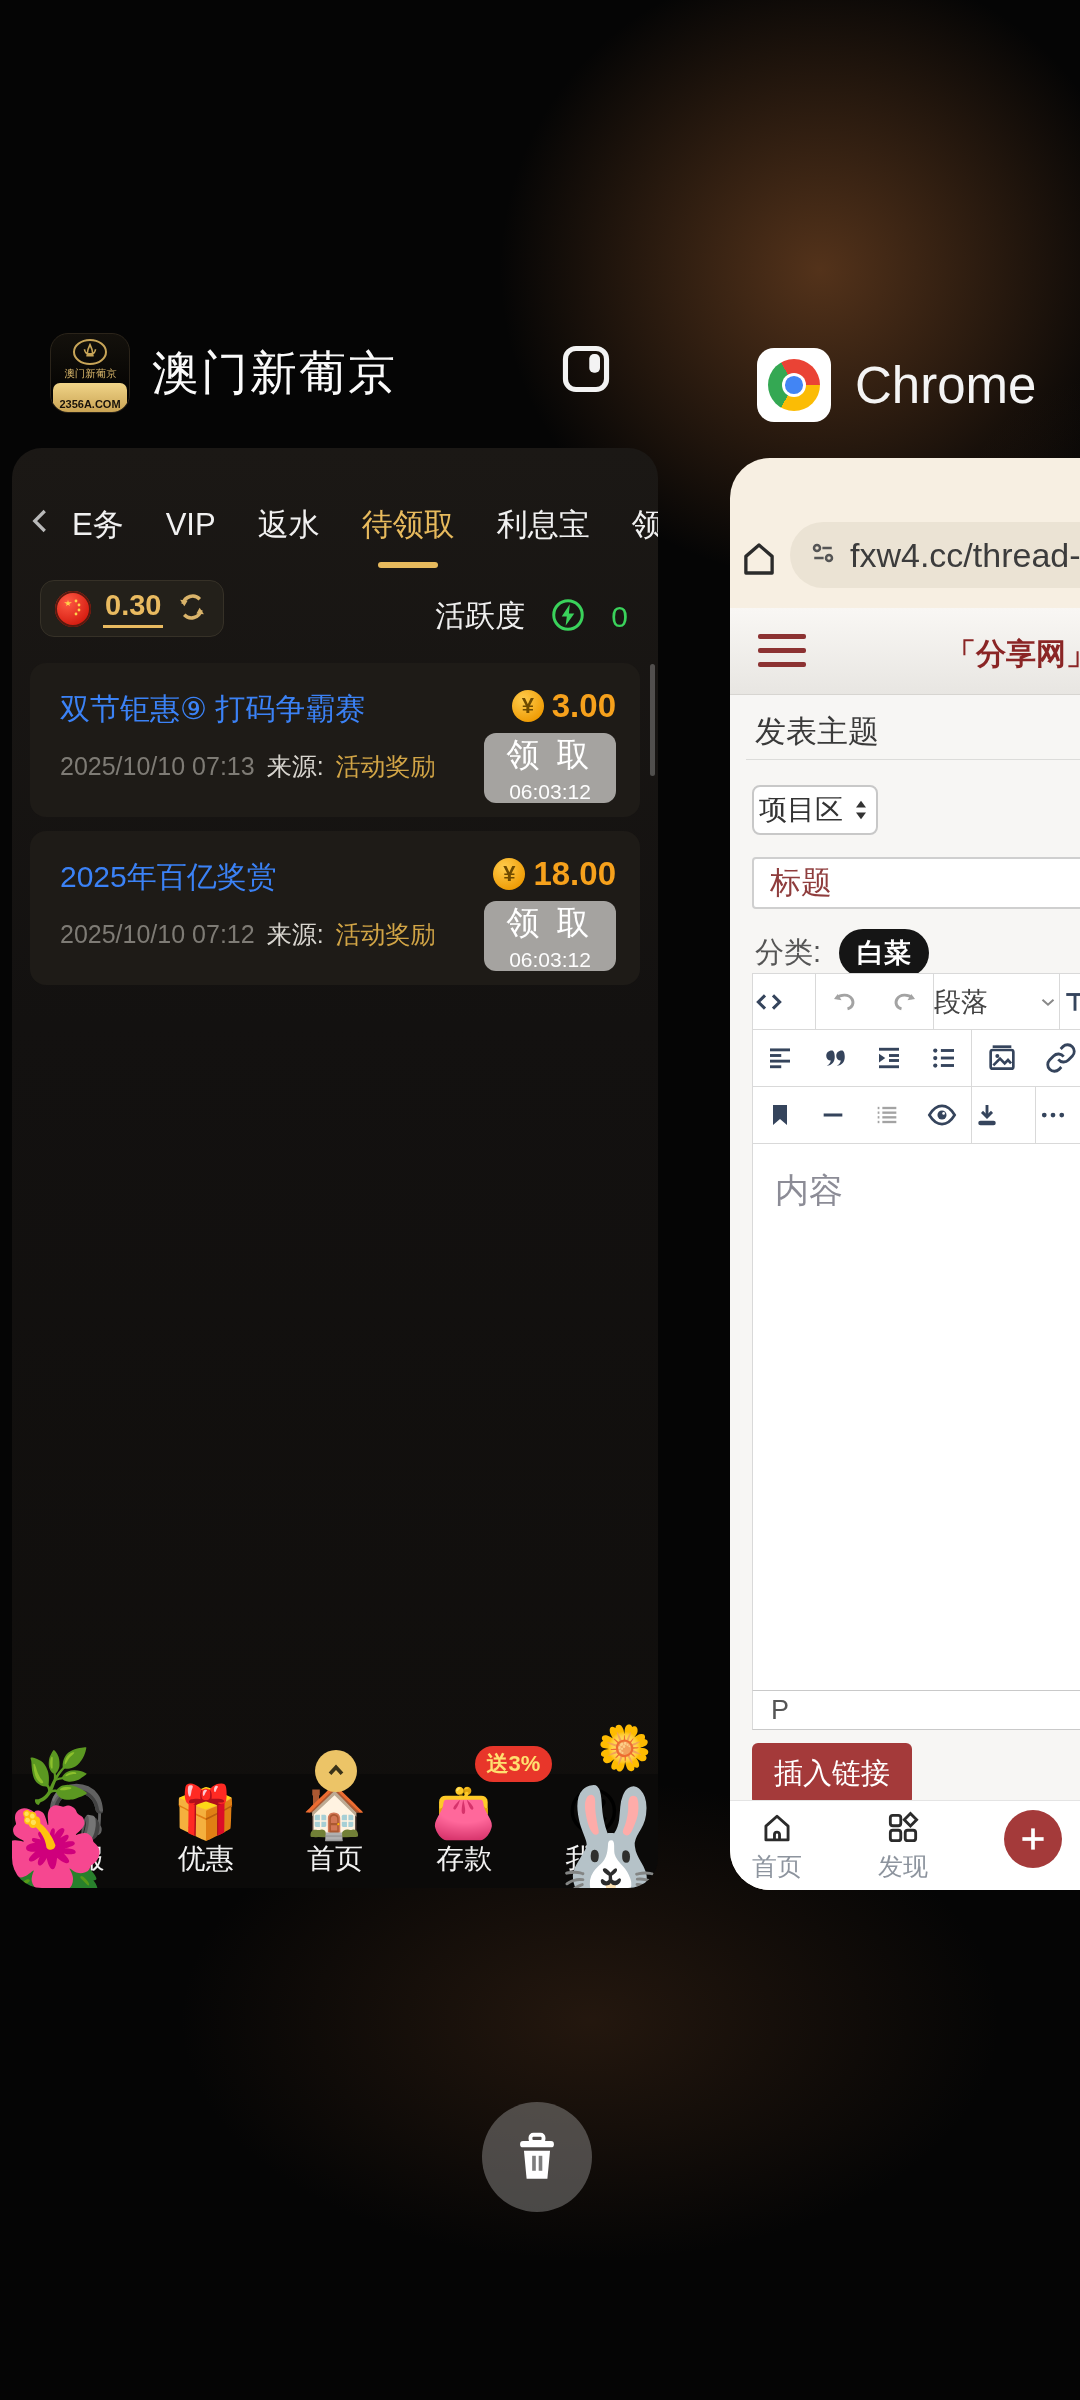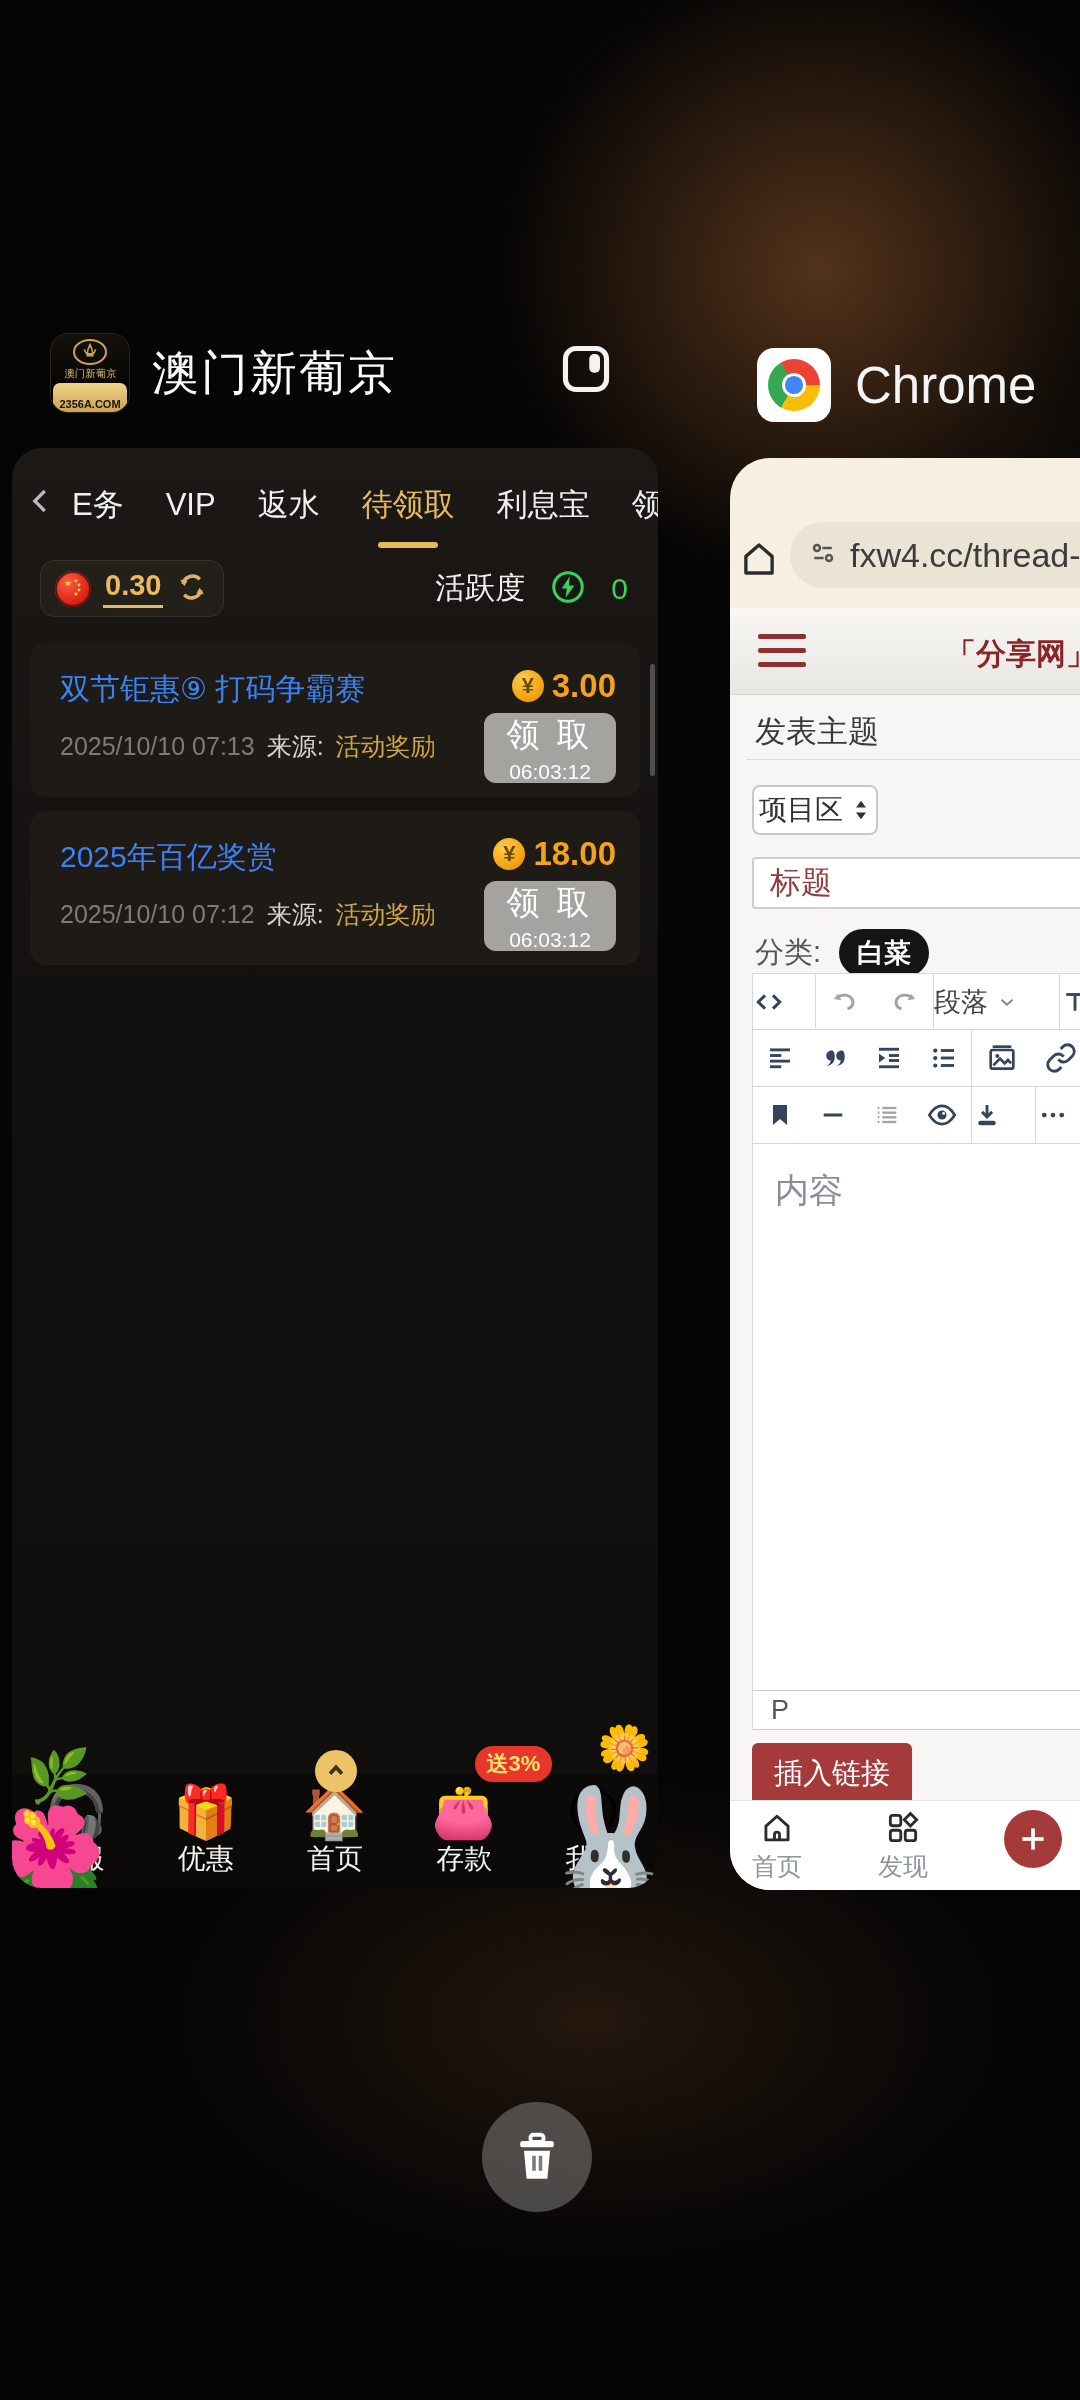--- a/index.html
+++ b/index.html
@@ -35,28 +35,28 @@
   .chrome-logo { width:52px; height:52px; border-radius:50%; position:relative;
     background:conic-gradient(from 90deg, #fbbc05 0 120deg, #34a853 0 240deg, #ea4335 0 360deg); }
   .chrome-logo::before { content:""; position:absolute; inset:26%; background:#fff; border-radius:50%; }
   .chrome-logo::after  { content:""; position:absolute; inset:33%; background:#4285f4; border-radius:50%; }
   .app2-title { color:#f4f4f4; font-size:51px; margin-left:24px; }
 
   
   .card-left { position:absolute; left:12px; top:448px; width:646px; height:1440px; z-index:1;
     border-radius:30px; background:linear-gradient(#1b1815,#131110 40%, #100e0c); overflow:hidden; }
 
-  .tabbar { display:flex; align-items:center; padding:36px 0 0 14px; color:#f1f1f1; font-size:31px; white-space:nowrap; }
+  .tabbar { display:flex; align-items:center; padding:56px 0 0 14px; color:#f1f1f1; font-size:31px; white-space:nowrap; }
   .tabbar .back { margin-right:16px; flex:0 0 auto; }
   .tab { margin-right:42px; flex:0 0 auto; position:relative; }
   .tab.active { color:#e7ba5d; }
   .tab.active::after { content:""; position:absolute; left:50%; transform:translateX(-50%);
     bottom:-22px; width:60px; height:6px; border-radius:3px; background:#e7ba5d; }
 
-  .balance-row { display:flex; align-items:center; justify-content:space-between; padding:34px 30px 0 28px; }
+  .balance-row { display:flex; align-items:flex-end; justify-content:space-between; padding:34px 30px 0 28px; }
   .balance-pill { display:inline-flex; align-items:center; gap:12px; background:#23201a;
     border:1px solid #363127; border-radius:14px; padding:8px 14px; }
   .flagball { width:36px; height:36px; border-radius:50%;
     background:radial-gradient(circle at 35% 30%, #ff5a44, #d61e12 70%); position:relative; box-shadow:0 0 0 2px #5a1a10 inset; }
   .balance-amt { color:#e9ba60; font-size:29px; font-weight:bold; border-bottom:3px solid #e9ba60; padding:0 2px 3px; }
   .activity { display:flex; align-items:center; gap:25px; }
   .activity-label { color:#efefef; font-size:30px; }
   .activity-val { color:#3ad25b; font-size:30px; }
 
   .reward-card { position:relative; margin:0 18px; background:#1e1b17; border-radius:16px; height:154px; }
@@ -118,21 +118,21 @@
   .title-input { position:absolute; left:22px; top:162px; width:340px; height:52px; background:#fff;
     border:2px solid #cfcfcf; border-radius:4px; padding-left:16px; font-size:31px; color:#333;
     font-family:"Liberation Sans","DejaVu Sans",sans-serif; }
   .title-input::placeholder { color:#8f3d3d; opacity:1; }
   .cat-row { position:absolute; left:25px; top:234px; display:flex; align-items:center; gap:18px; }
   .cat-label { font-size:29px; color:#555; }
   .cat-badge { background:#151515; color:#fff; font-weight:bold; font-size:27px; border-radius:999px; padding:6px 18px; }
 
   .toolbar { position:absolute; left:22px; top:278px; width:340px; }
   .t-row { display:flex; height:57px; }
-  .t-cell { background:#fff; border:1px solid #d9d9d9; display:flex; align-items:center; justify-content:flex-start; gap:0; }
+  .t-cell { background:#fff; border:1px solid #d9d9d9; display:flex; align-items:center; justify-content:space-between; gap:0; }
   .t-row + .t-row .t-cell { border-top:none; }
   .t-cell + .t-cell { border-left:none; }
   .grp { justify-content:space-around; }
   .ticon { display:flex; align-items:center; justify-content:center; }
   .para-label { font-size:27px; color:#444; margin-right:8px; }
 
   .content-area { position:absolute; left:22px; top:449px; width:340px; height:546px; background:#fff;
     border-left:1px solid #d9d9d9; }
   .content-ph { position:absolute; left:22px; top:24px; font-size:34px; color:#8c8c96; }
   .p-bar { position:absolute; left:22px; top:995px; width:340px; height:40px; background:#fff;

